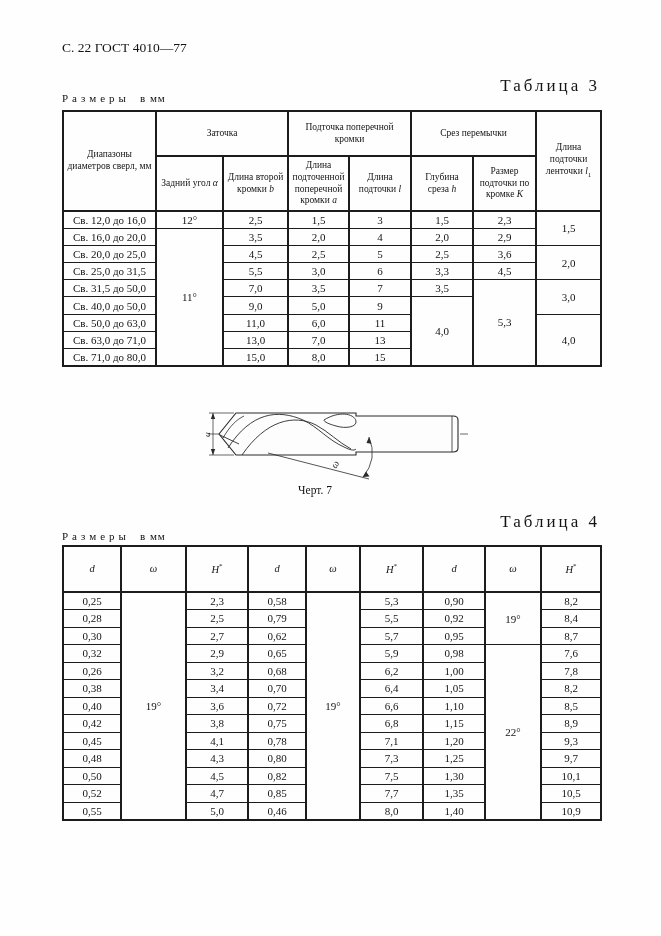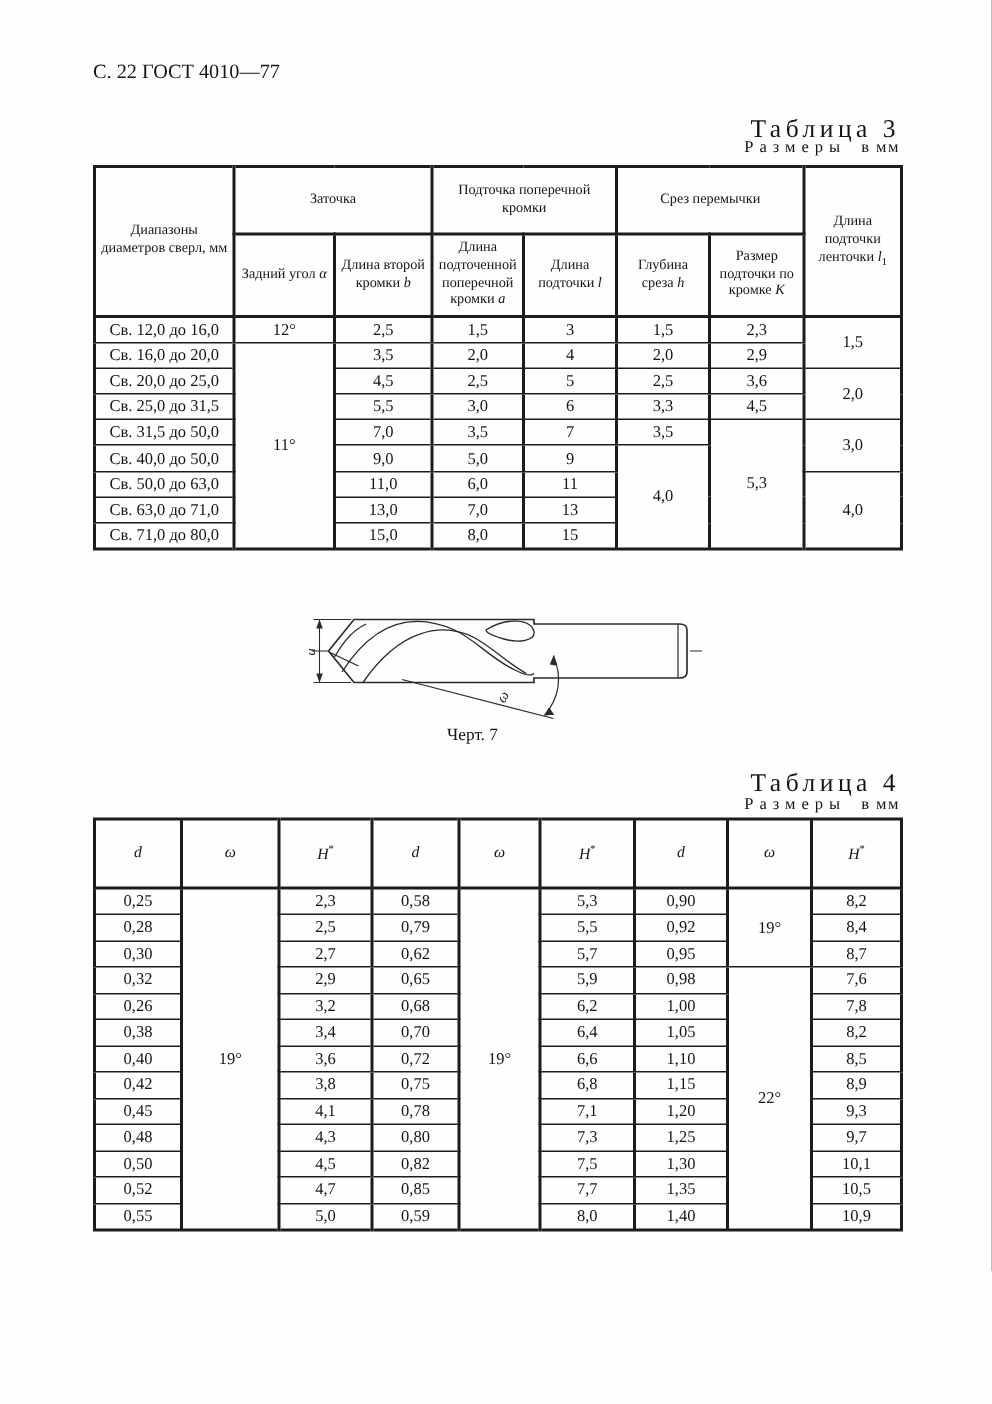--- a/index.html
+++ b/index.html
@@ -4,21 +4,21 @@
 <style>
   * { box-sizing: border-box; }
   html,body { margin:0; padding:0; background:#888; }
   .page {
     position:relative; width:661px; height:936px; margin:0 auto;
     background:#fefefe; color:#141414;
     font-family:"Liberation Serif", serif;
   }
   .doc-header { position:absolute; left:62px; top:40px; font-weight:normal; font-size:13.5px; }
   .tbl-label { position:absolute; right:61px; font-size:17px; letter-spacing:3px; }
-  .units { position:absolute; left:62px; width:538px; text-align:right; font-size:11px; }
+  .units { position:absolute; left:62px; width:538px; text-align:left; font-size:11px; }
   .units .w1 { letter-spacing:4px; }
   .units .w2 { margin-left:10px; letter-spacing:1px; }
 
   table.gtable {
     position:absolute; left:62px; border-collapse:collapse; table-layout:fixed;
     width:538px; border:2px solid #1c1c1c; font-size:11px;
   }
   table.gtable td {
     border:1px solid #1c1c1c; border-left-width:2px; border-right-width:2px;
     text-align:center; vertical-align:middle; padding:0 2px; overflow:hidden;
@@ -320,21 +320,21 @@
         <td>0,52</td>
         <td>4,7</td>
         <td>0,85</td>
         <td>7,7</td>
         <td>1,35</td>
         <td>10,5</td>
       </tr>
       <tr class="dr">
         <td>0,55</td>
         <td>5,0</td>
-        <td>0,59</td>
+        <td>0,46</td>
         <td>8,0</td>
         <td>1,40</td>
         <td>10,9</td>
       </tr>
     </tbody>
   </table>
 
 
 </div>
 

